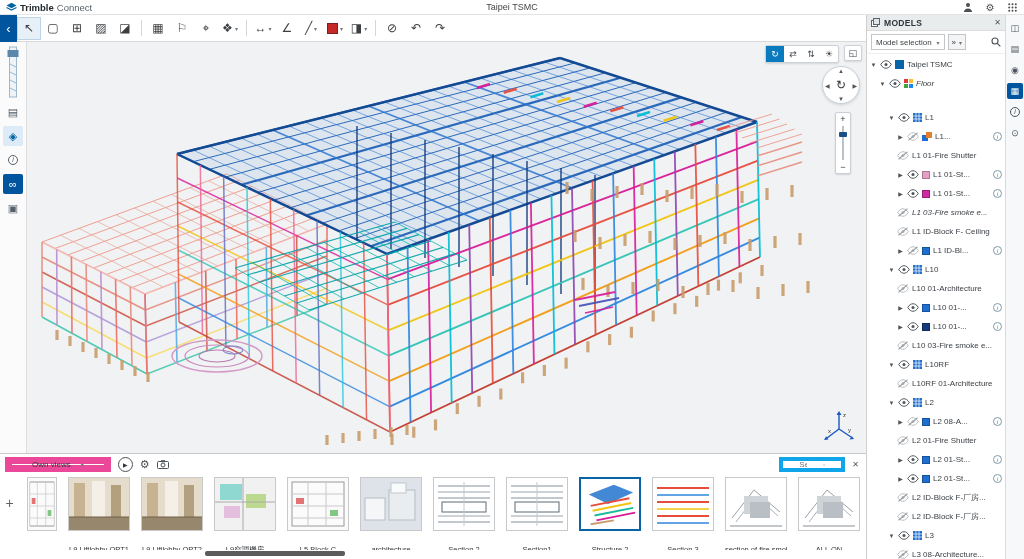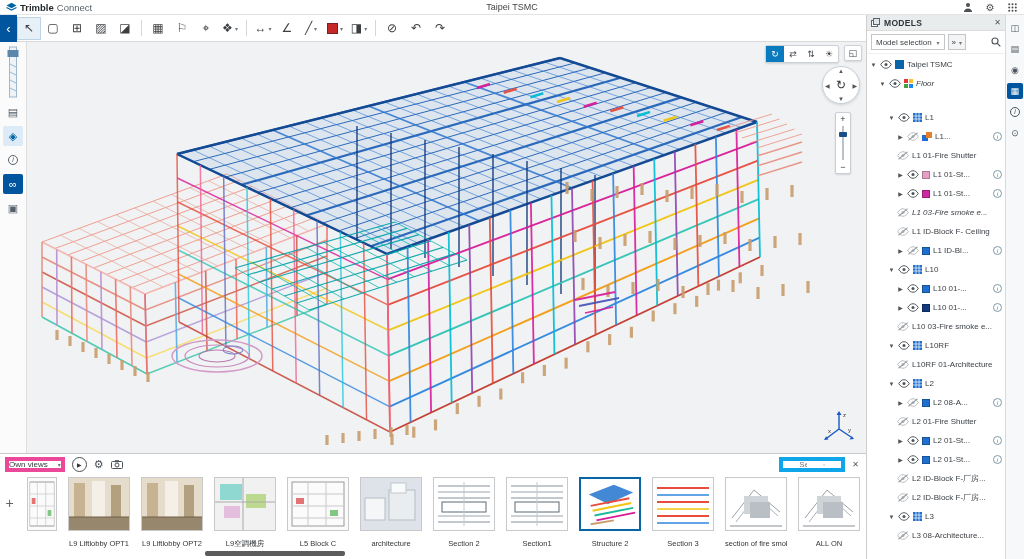--- a/index.html
+++ b/index.html
@@ -72,33 +72,33 @@
 .tree-row .info{flex:none;width:9px;height:9px;border:1px solid #7d99a8;border-radius:50%;font-size:6px;line-height:8px;text-align:center;color:#5b7c8e;font-style:italic}
 
 
 .right-rail{position:absolute;top:15px;right:0;width:19px;height:544px;background:#f7f8f9;border-left:1px solid #dadada;display:flex;flex-direction:column;align-items:center;gap:5px;padding-top:5px;z-index:36}
 .rr-btn{width:16px;height:16px;display:flex;align-items:center;justify-content:center;font-size:9px;color:#4d565e;border-radius:2px;cursor:pointer}
 .rr-btn.active{background:#00559e;color:#fff}
 
 
 .views-panel{position:absolute;top:453px;left:0;width:866px;height:106px;background:#fff;border-top:1px solid #c9c9c9;z-index:25}
 .vp-header{height:21px;display:flex;align-items:center;gap:7px;padding:0 5px}
-.ownviews{border:4px solid #ec4899;height:15px;font-size:8px;display:flex;align-items:center;padding:0 0;gap:10px;color:#34383c;cursor:pointer}
+.ownviews{border:7px solid #ec4899;height:15px;font-size:8px;display:flex;align-items:center;padding:0 20px;gap:10px;color:#34383c;cursor:pointer}
 .vbtn-circle{width:15px;height:15px;border-radius:50%;border:1px solid #4b5258;display:flex;align-items:center;justify-content:center;font-size:6px;color:#34383c;cursor:pointer}
 .vbtn{display:flex;align-items:center;justify-content:center;color:#4b5258;font-size:11px;cursor:pointer}
 .vspacer{flex:1}
 .search-box{border:4px solid #0ea5e9;height:15px;width:66px;display:flex;align-items:center;padding:0 16px;gap:16px}
 .search-box input{border:none;outline:none;width:100%;font-size:8px;color:#555;background:transparent}
 .vclose{font-size:8px;color:#555;margin-right:2px;cursor:pointer}
 .strip{position:relative;height:75px;display:flex;gap:11px;padding:2px 0 0 3px;align-items:flex-start;overflow:hidden}
 .add-view{font-size:14px;color:#5f6periodic4;color:#5f646a;width:13px;text-align:center;margin-top:18px;cursor:pointer}
 .card{width:62px;flex:none;cursor:pointer}
 .card .img{width:62px;height:54px;border:1px solid #c7c9cb;background:#fff;overflow:hidden}
 .card.selected .img{border:2px solid #0a64a8}
-.card .cap{font-size:7.5px;text-align:center;color:#33373a;margin-top:8px;height:9px;overflow:hidden;white-space:nowrap}
+.card .cap{font-size:7.5px;text-align:center;color:#33373a;margin-top:14px;height:9px;overflow:hidden;white-space:nowrap}
 .card.partial{width:30px}
 .card.partial .img{width:30px}
 .hscroll{position:absolute;left:0;right:0;bottom:2px;height:6px}
 .hthumb{position:absolute;left:205px;width:140px;height:5px;background:#5c5c5c;border-radius:2px;cursor:pointer}
 </style>
 </head>
 <body>
 
 <div class="app">
 
@@ -677,20 +677,30 @@
           </span>
           <span class="ticon">
             <svg width="9" height="9" viewBox="0 0 9 9">
               <rect width="9" height="9" fill="#1f6fd0"></rect>
               <path d="M0 3h9M0 6h9M3 0v9M6 0v9" stroke="#fff" stroke-width="0.7"></path>
             </svg>
           </span>
           <span class="lbl">L10</span>
         </div>
         <div class="tree-row" style="padding-left: 30px;">
+          <span class="eyeWrap">
+            <svg width="12" height="9" viewBox="0 0 16 12">
+              <path d="M1 6C3 2.5 5.5 1 8 1s5 1.5 7 5c-2 3.5-4.5 5-7 5S3 9.5 1 6z" fill="none" stroke="#b8bcc0" stroke-width="1.3"></path>
+              <circle cx="8" cy="6" r="2" fill="#b8bcc0"></circle>
+              <line x1="2" y1="11" x2="14" y2="1" stroke="#9aa0a5" stroke-width="1.4"></line>
+            </svg>
+          </span>
+          <span class="lbl">L10 01-Architecture</span>
+        </div>
+        <div class="tree-row" style="padding-left: 30px;">
           <span class="arrow">▶</span>
           <span class="eyeWrap">
             <svg width="12" height="9" viewBox="0 0 16 12">
               <path d="M1 6C3 2.5 5.5 1 8 1s5 1.5 7 5c-2 3.5-4.5 5-7 5S3 9.5 1 6z" fill="none" stroke="#4d5459" stroke-width="1.3"></path>
               <circle cx="8" cy="6" r="2" fill="#4d5459"></circle>
             </svg>
           </span>
           <span class="chip" style="background: rgb(31, 111, 208);"></span>
           <span class="lbl">L10 01-...</span>
           <span class="info">i</span>

